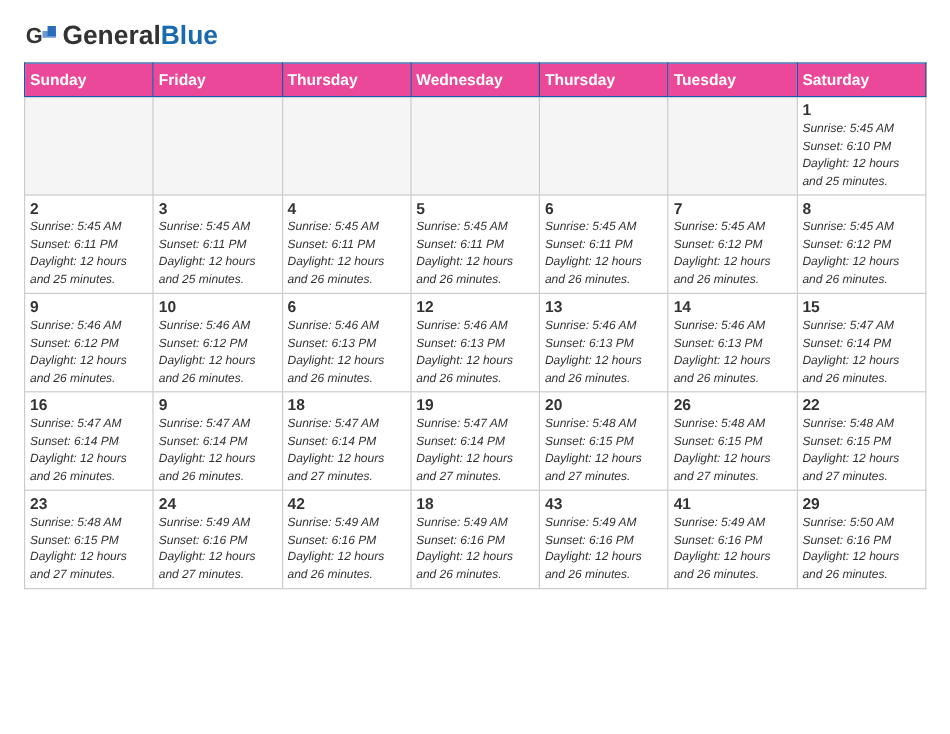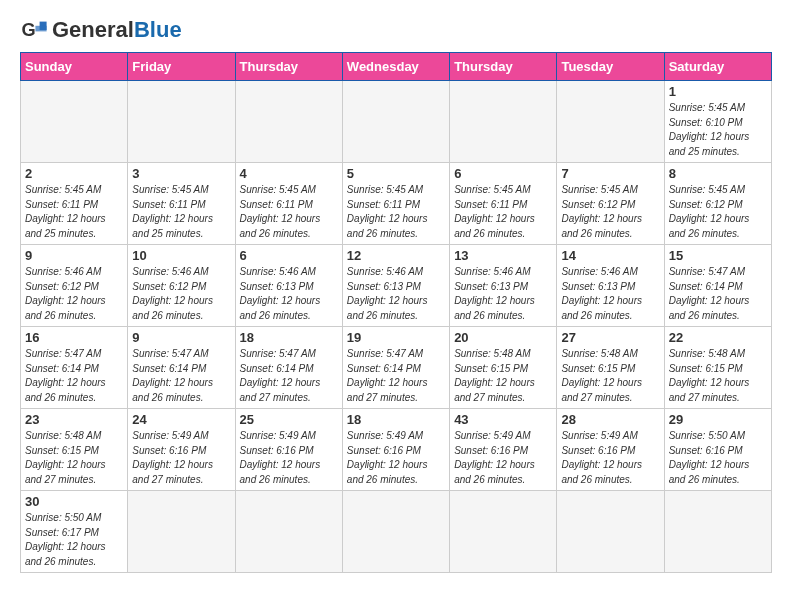--- a/index.html
+++ b/index.html
@@ -248,21 +248,21 @@
 Sunset: 6:14 PM
 Daylight: 12 hours and 27 minutes.</div>
         </td>
         <td>
           <span class="day-number">20</span>
           <div class="day-info">Sunrise: 5:48 AM
 Sunset: 6:15 PM
 Daylight: 12 hours and 27 minutes.</div>
         </td>
         <td>
-          <span class="day-number">27</span>
+          <span class="day-number">26</span>
           <div class="day-info">Sunrise: 5:48 AM
 Sunset: 6:15 PM
 Daylight: 12 hours and 27 minutes.</div>
         </td>
         <td>
           <span class="day-number">22</span>
           <div class="day-info">Sunrise: 5:48 AM
 Sunset: 6:15 PM
 Daylight: 12 hours and 27 minutes.</div>
         </td>
@@ -274,58 +274,44 @@
 Sunset: 6:15 PM
 Daylight: 12 hours and 27 minutes.</div>
         </td>
         <td>
           <span class="day-number">24</span>
           <div class="day-info">Sunrise: 5:49 AM
 Sunset: 6:16 PM
 Daylight: 12 hours and 27 minutes.</div>
         </td>
         <td>
-          <span class="day-number">25</span>
+          <span class="day-number">42</span>
           <div class="day-info">Sunrise: 5:49 AM
 Sunset: 6:16 PM
 Daylight: 12 hours and 26 minutes.</div>
         </td>
         <td>
           <span class="day-number">18</span>
           <div class="day-info">Sunrise: 5:49 AM
 Sunset: 6:16 PM
 Daylight: 12 hours and 26 minutes.</div>
         </td>
         <td>
           <span class="day-number">43</span>
           <div class="day-info">Sunrise: 5:49 AM
 Sunset: 6:16 PM
 Daylight: 12 hours and 26 minutes.</div>
         </td>
         <td>
-          <span class="day-number">28</span>
+          <span class="day-number">41</span>
           <div class="day-info">Sunrise: 5:49 AM
 Sunset: 6:16 PM
 Daylight: 12 hours and 26 minutes.</div>
         </td>
         <td>
           <span class="day-number">29</span>
           <div class="day-info">Sunrise: 5:50 AM
 Sunset: 6:16 PM
 Daylight: 12 hours and 26 minutes.</div>
         </td>
-      </tr>
-      <tr class="last-row">
-        <td>
-          <span class="day-number">30</span>
-          <div class="day-info">Sunrise: 5:50 AM
-Sunset: 6:17 PM
-Daylight: 12 hours and 26 minutes.</div>
-        </td>
-        <td class="empty"></td>
-        <td class="empty"></td>
-        <td class="empty"></td>
-        <td class="empty"></td>
-        <td class="empty"></td>
-        <td class="empty"></td>
       </tr>
     </tbody>
 </table>
 
 </body></html>

